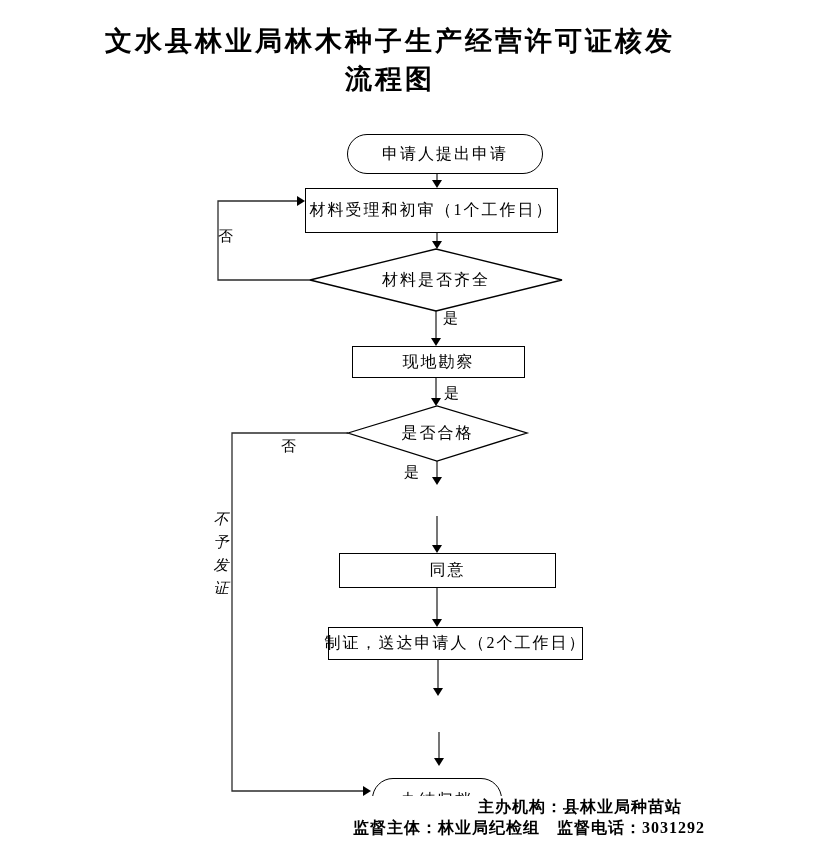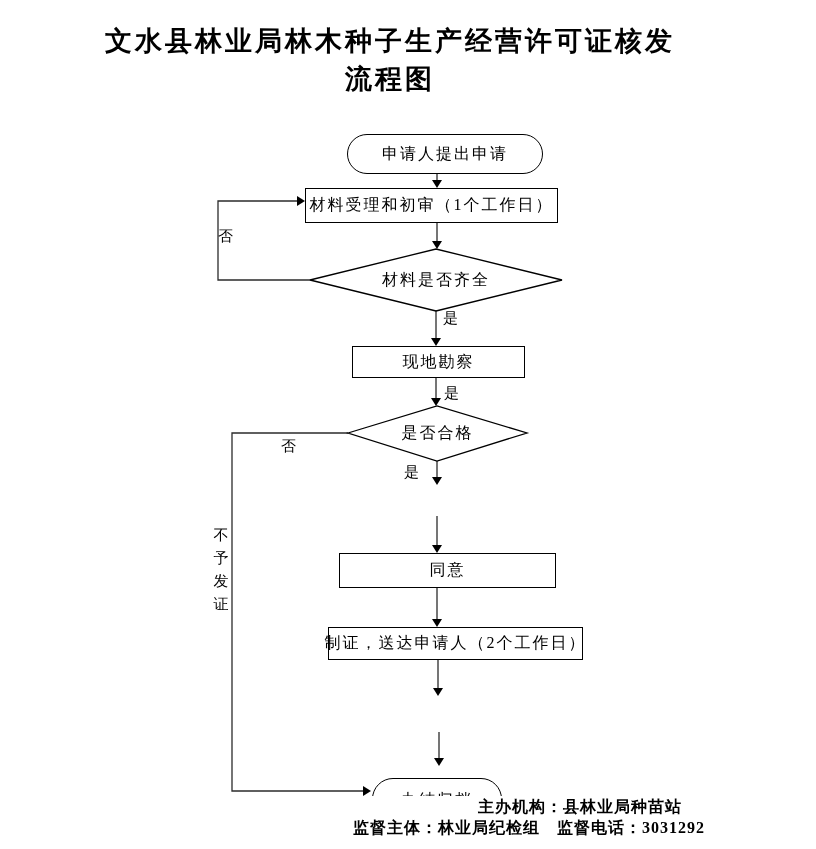--- a/index.html
+++ b/index.html
@@ -76,21 +76,21 @@
       <polygon points="297,196 297,206 305,201"></polygon>
       <polygon points="363,786 363,796 371,791"></polygon>
     </g>
 
     <polygon points="310,280 436,249 562,280 436,311" fill="#fff" stroke="#000" stroke-width="1.3"></polygon>
     <polygon points="348,433 437,406 527,433 437,461" fill="#fff" stroke="#000" stroke-width="1.3"></polygon>
   </svg>
 
   <div class="shape stadium" style="left:347px;top:122px;width:196px;height:40px;">申请人提出申请</div>
 
-  <div class="shape" style="left:305px;top:188px;width:253px;height:35px;">材料受理和初审（1个工作日）</div>
+  <div class="shape" style="left:305px;top:188px;width:253px;height:45px;">材料受理和初审（1个工作日）</div>
 
   <div class="diamond-text" style="left:310px;top:265px;width:252px;height:30px;">材料是否齐全</div>
 
   <div class="shape" style="left:352px;top:346px;width:173px;height:32px;">现地勘察</div>
 
   <div class="diamond-text" style="left:348px;top:419px;width:179px;height:28px;">是否合格</div>
 
 
   <div class="shape" style="left:339px;top:553px;width:217px;height:35px;">同意</div>
 
@@ -99,18 +99,18 @@
 
   <div class="clip-wrap" style="left:372px;top:766px;width:134px;height:30px;">
     <div class="shape stadium" style="width:130px;height:44px;">办结归档</div>
   </div>
 
   <div class="edge-label" style="left:218px;top:227px;">否</div>
   <div class="edge-label" style="left:443px;top:309px;">是</div>
   <div class="edge-label" style="left:444px;top:384px;">是</div>
   <div class="edge-label" style="left:281px;top:437px;">否</div>
   <div class="edge-label" style="left:404px;top:463px;">是</div>
-  <div class="vertical-label" style="left:212px;top:524px;">不予发证</div>
+  <div class="vertical-label" style="left:212px;top:508px;font-style:italic;">不予发证</div>
 
   <div class="footer-line" style="left:478px;top:797px;">主办机构：县林业局种苗站</div>
   <div class="footer-line" style="left:353px;top:818px;">监督主体：林业局纪检组　监督电话：3031292</div>
 
 </div>
 
 </body></html>

